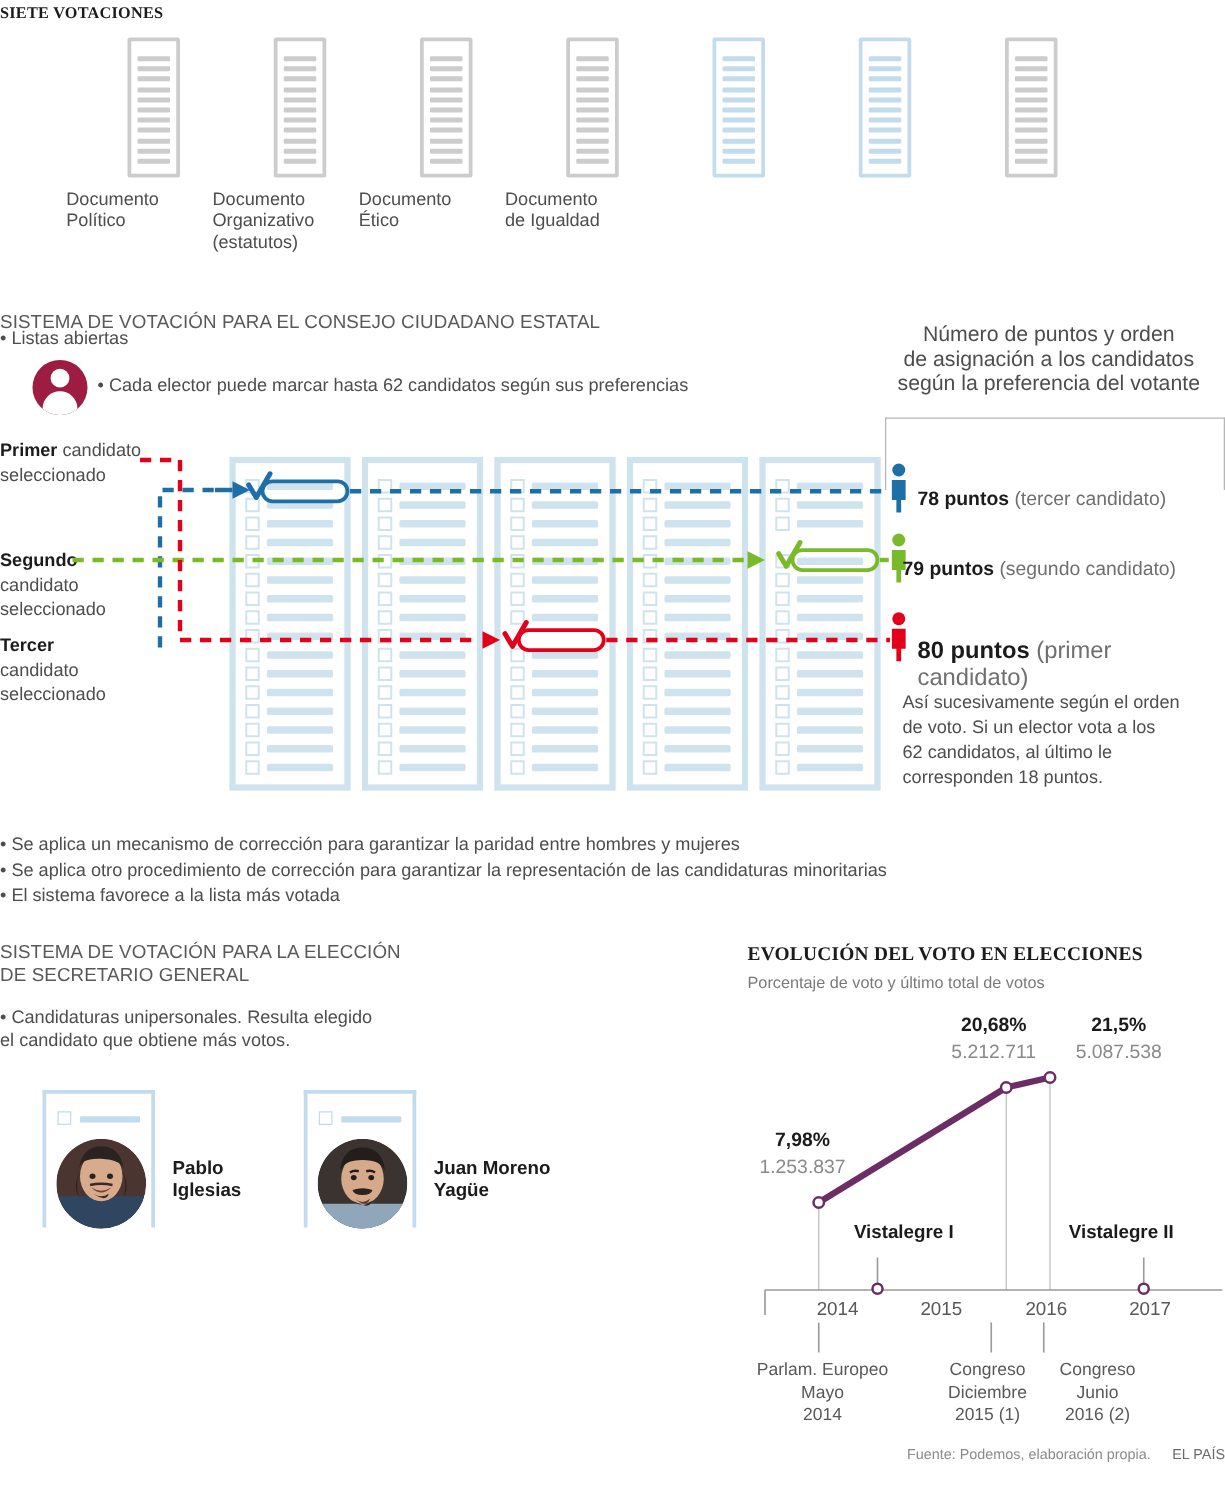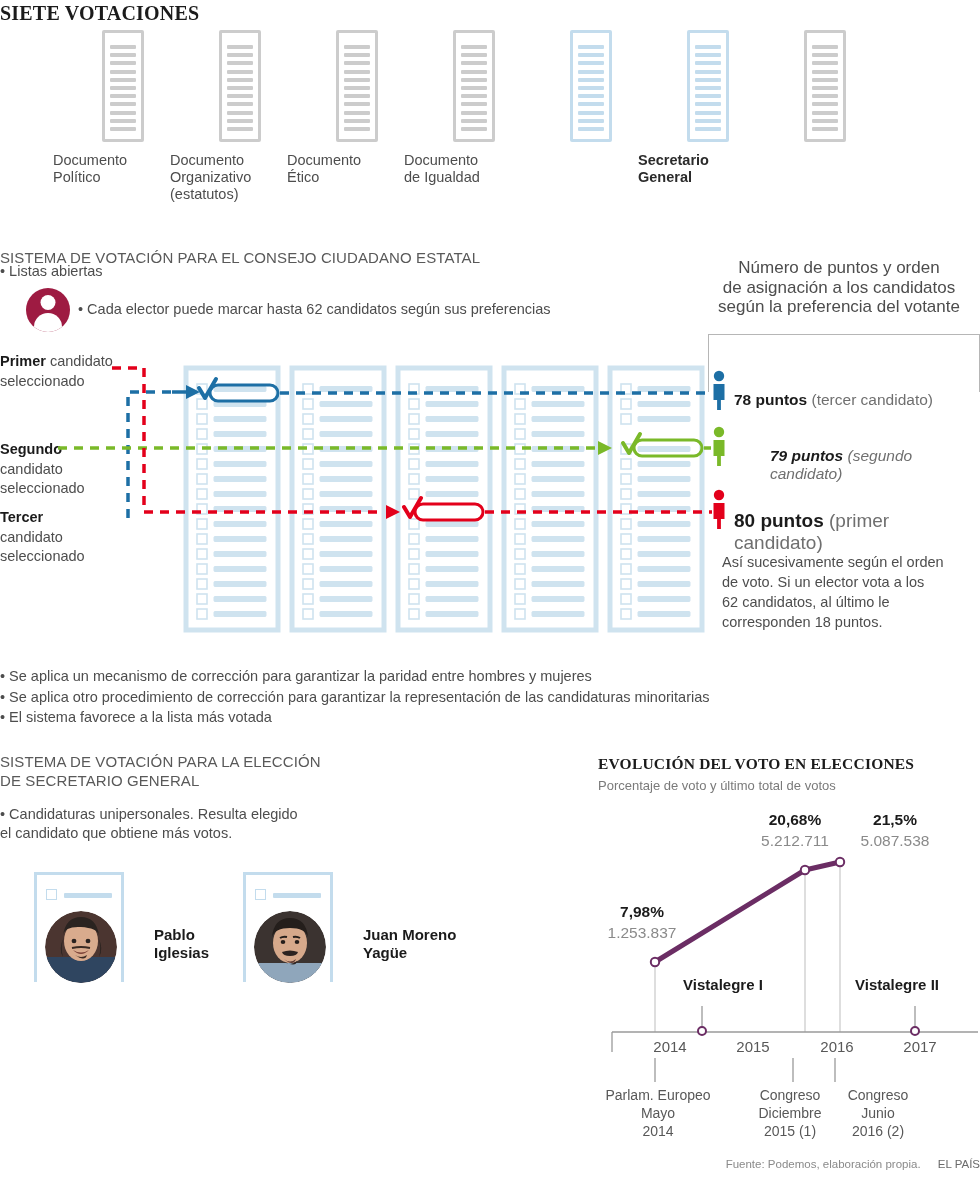--- a/index.html
+++ b/index.html
@@ -13,21 +13,21 @@
     font-family: "Liberation Sans", sans-serif;
     color: #3b3b3b;
     overflow: hidden;
   }
   .abs { position: absolute; }
 
   
   #main-title {
     position: absolute; left: 0; top: 2px;
     font-family: "Liberation Serif", serif;
-    font-weight: bold; font-size: 20px;
+    font-weight: bold; font-size: 13px;
     letter-spacing: .2px; color: #1b1b1b;
   }
 
   
   #votes-row {
     position: absolute; left: 0; top: 30px; width: 980px; height: 200px;
   }
   .vote-item {
     position: absolute; width: 140px; text-align: left;
   }
@@ -118,21 +118,20 @@
     background: #c3dced; border-radius: 1px;
   }
   .cand .photo {
     position: absolute; left: 8px; top: 36px;
     width: 72px; height: 72px; border-radius: 50%; overflow: hidden;
   }
   .cand-name {
     position: absolute; left: 104px; top: 54px;
     font-weight: bold; font-size: 15px; line-height: 18px; color: #1b1b1b;
     width: 130px;
-    margin-left: 16px;
   }
 
   
   #chart-title {
     position: absolute; left: 598px; top: 755px;
     font-family: "Liberation Serif", serif; font-weight: bold;
     font-size: 15.5px; color: #1b1b1b; letter-spacing: .2px;
   }
   #chart-sub {
     position: absolute; left: 598px; top: 778px;
@@ -249,22 +248,20 @@
         <div class="ln"></div>
         <div class="ln"></div>
       <div class="ln"></div>
         <div class="ln"></div>
         <div class="ln"></div>
         <div class="ln"></div>
       <div class="ln"></div>
         <div class="ln"></div>
         <div class="ln"></div>
     </div>
-    <div class="vote-label bold" style="white-space:pre-line">Secretario
-General</div>
   </div>
 
   <div class="vote-item" style="left:755px;top:0;">
     <div class="doc-icon">
       <div class="ln"></div>
         <div class="ln"></div>
         <div class="ln"></div>
         <div class="ln"></div>
       <div class="ln"></div>
         <div class="ln"></div>
@@ -555,21 +552,21 @@
       <path d="M713.5,163 h11 v16 h-3.6 v10 h-3.8 v-10 h-3.6 z"></path>
     </g>
   </g>
 </svg>
 </div>
 
 <div class="abs" style="left:734px;top:391px;font-size:15.5px;">
   <b style="color:#1b1b1b">78 puntos</b>
   <span style="color:#6f6f6f">(tercer candidato)</span>
 </div>
-<div class="abs" style="left:770px;top:447px;font-size:15.5px;font-style:italic;">
+<div class="abs" style="left:722px;top:447px;font-size:15.5px;">
   <b style="color:#1b1b1b">79 puntos</b>
   <span style="color:#6f6f6f">(segundo candidato)</span>
 </div>
 <div class="abs" style="left:734px;top:510px;font-size:19px;">
   <b style="color:#1b1b1b">80 puntos</b>
   <span style="color:#6f6f6f">(primer candidato)</span>
 </div>
 
 <div class="abs" style="left:722px;top:552px;width:258px;font-size:14.5px;line-height:20px;color:#4d4d4d;white-space:pre-line">Así sucesivamente según el orden
 de voto. Si un elector vota a los

